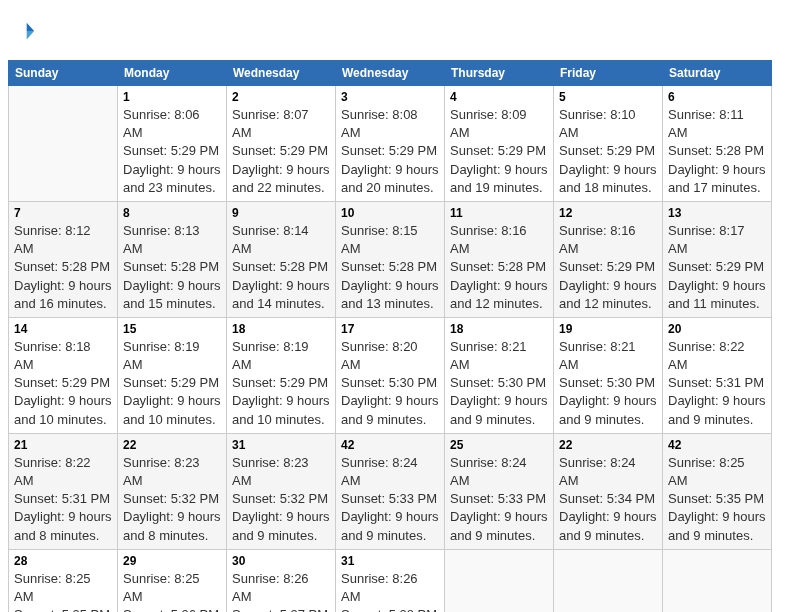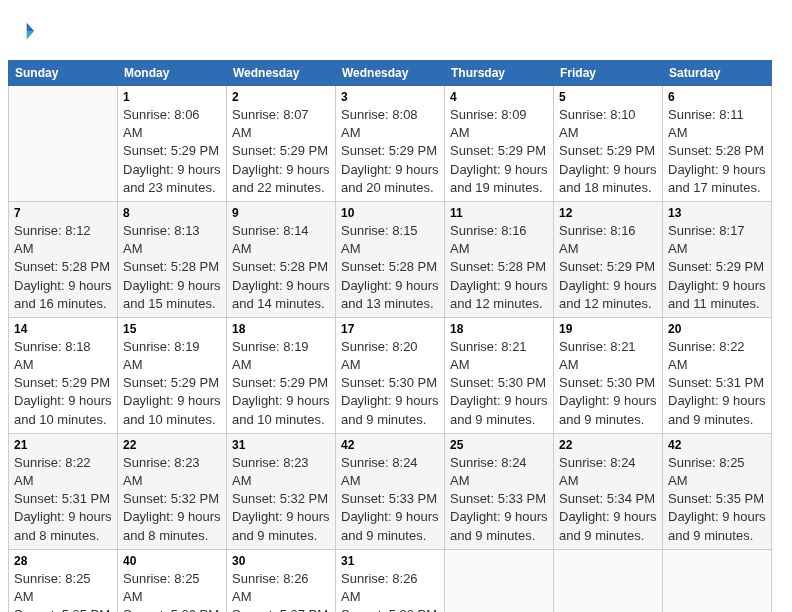--- a/index.html
+++ b/index.html
@@ -241,21 +241,21 @@
             <span class="day-num">42</span>
             <div class="day-info">Sunrise: 8:25 AM<br>Sunset: 5:35 PM<br>Daylight: 9 hours<br>and 9 minutes.</div>
           </td>
         </tr>
         <tr>
           <td>
             <span class="day-num">28</span>
             <div class="day-info">Sunrise: 8:25 AM<br>Sunset: 5:35 PM<br>Daylight: 9 hours<br>and 10 minutes.</div>
           </td>
           <td>
-            <span class="day-num">40</span>
+            <span class="day-num">29</span>
             <div class="day-info">Sunrise: 8:25 AM<br>Sunset: 5:36 PM<br>Daylight: 9 hours<br>and 10 minutes.</div>
           </td>
           <td>
             <span class="day-num">30</span>
             <div class="day-info">Sunrise: 8:26 AM<br>Sunset: 5:37 PM<br>Daylight: 9 hours<br>and 11 minutes.</div>
           </td>
           <td>
             <span class="day-num">31</span>
             <div class="day-info">Sunrise: 8:26 AM<br>Sunset: 5:38 PM<br>Daylight: 9 hours<br>and 12 minutes.</div>
           </td>

